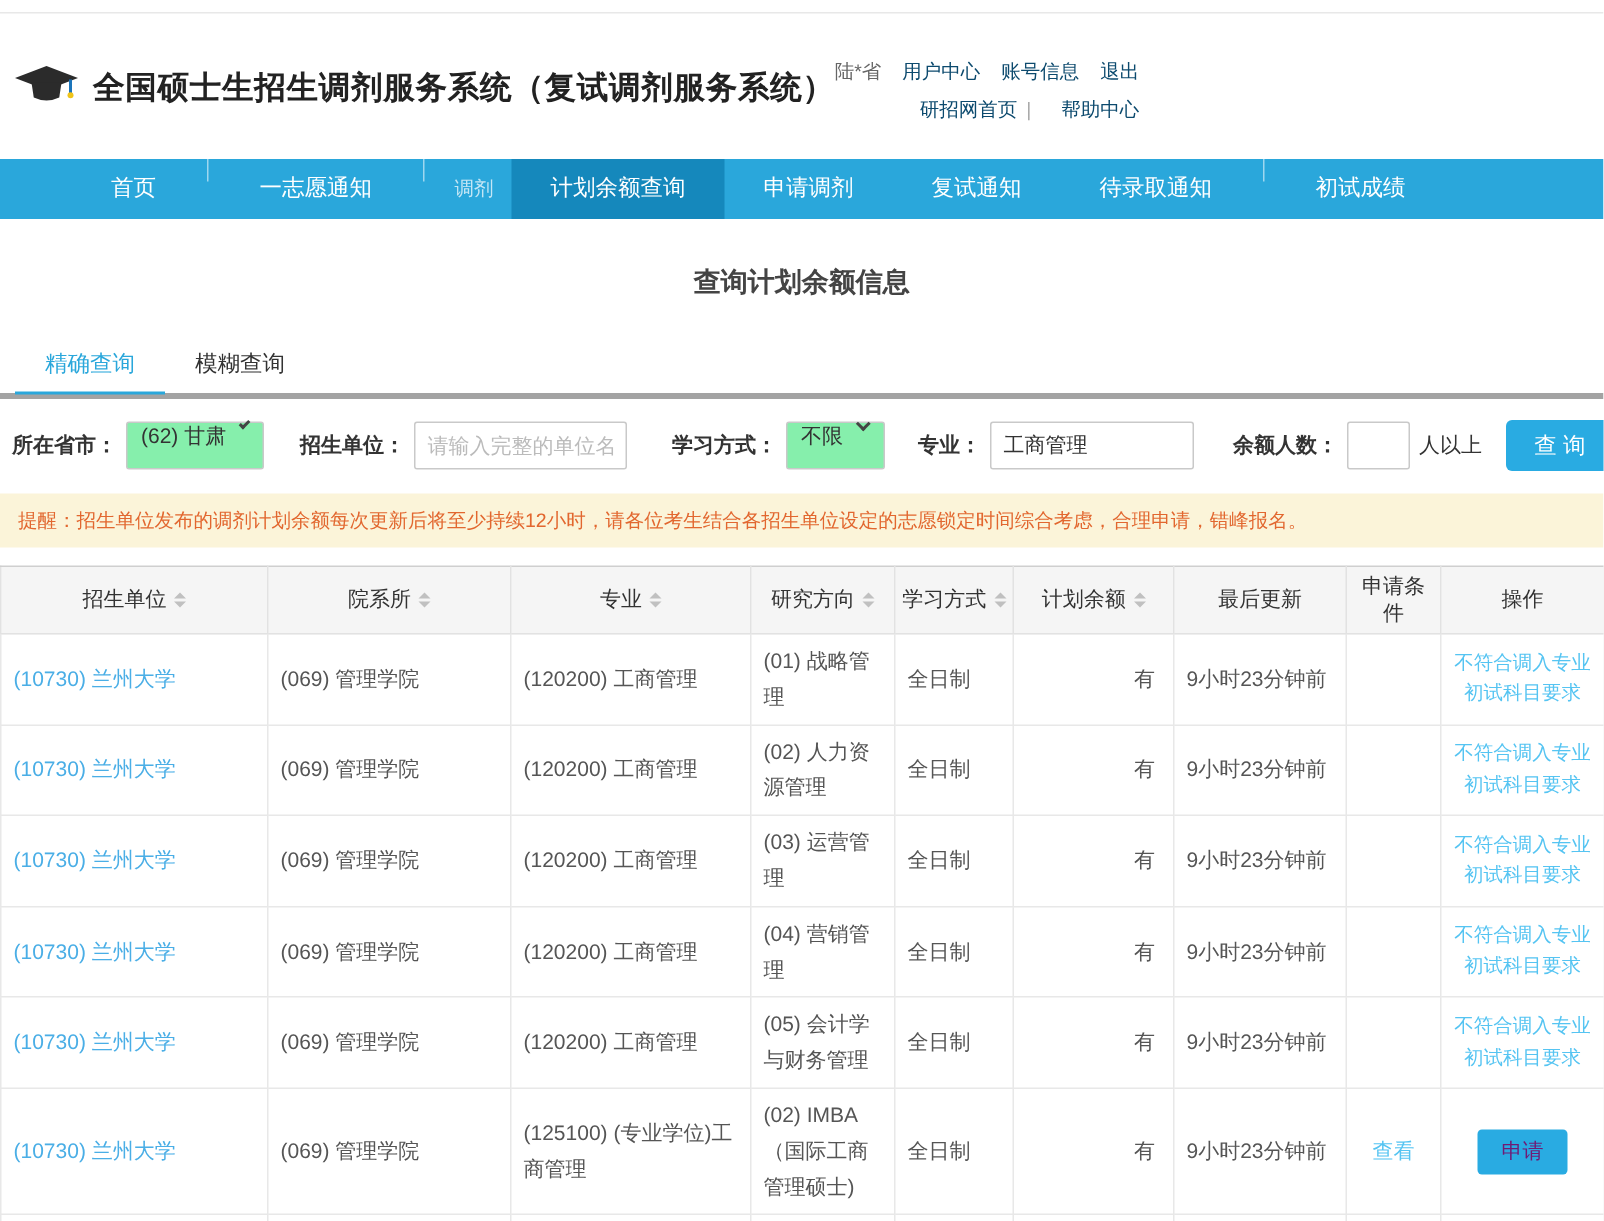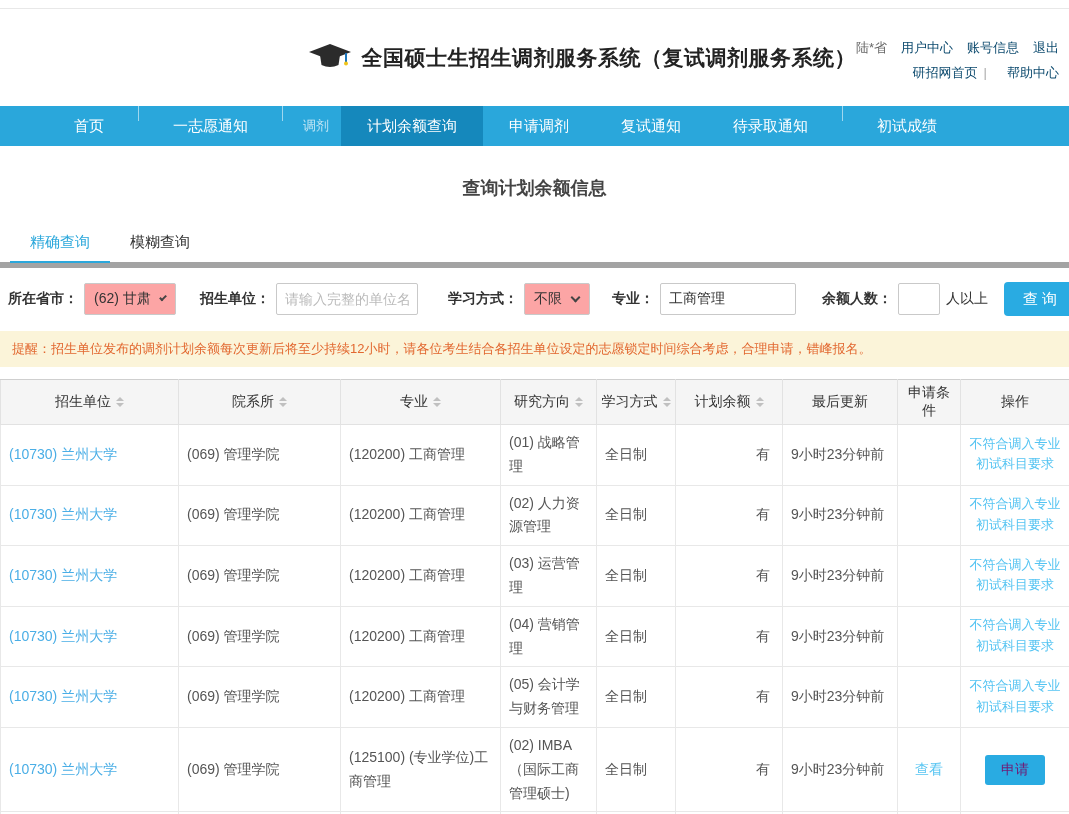--- a/index.html
+++ b/index.html
@@ -7,44 +7,44 @@
     --light-blue:#55c4f2; --button-blue:#29abe2; --notice-bg:#fbf4d9; --notice-text:#e2672f;
   }
   *{box-sizing:border-box;}
   html,body{margin:0;padding:0;}
   body{
     width:1069px;height:814px;overflow:hidden;background:#fff;color:#333;
     font-family:"Liberation Sans","DejaVu Sans",sans-serif;position:relative;
   }
   .topline{height:9px;border-bottom:1px solid #e8e8e8;}
   
-  .header{display:flex;justify-content:flex-end;align-items:center;height:97px;padding:0 10px;}
+  .header{display:flex;justify-content:flex-start;align-items:center;height:97px;padding:0 10px;}
   .brand{display:flex;align-items:center;gap:10px;}
   .brand h1{font-size:21px;margin:0;color:#222;font-weight:bold;letter-spacing:0.5px;}
   .cap{width:42px;height:30px;flex:0 0 auto;}
   .hdr-right{text-align:right;font-size:13px;color:#666;line-height:25px;padding-top:4px;}
   .hdr-right .lnk{margin-left:14px;cursor:pointer;color:#0c4a6e;text-decoration:none;}
   .hdr-right .uname{margin-left:0;}
   .hdr-right .pipe{color:#aaa;margin:0 6px;}
   
   .nav{background:var(--nav-blue);height:40px;display:flex;align-items:flex-start;padding-left:48px;}
   .nav-item{color:#fff;font-size:15px;height:40px;line-height:40px;padding:0 26px;cursor:pointer;white-space:nowrap;}
   .nav-item.active{background:var(--nav-active);}
   .nav-item.dim{font-size:13px;color:rgba(255,255,255,.72);padding:0 12px;}
   .nav-sep{width:1px;height:15px;background:rgba(255,255,255,.55);margin:0 8px;}
   
   .page-title{text-align:center;font-size:18px;color:#444;font-weight:700;margin:30px 0 16px;}
-  .tabs{display:flex;border-bottom:6px solid #a3a3a3;padding-left:10px;margin-top:24px;}
+  .tabs{display:flex;border-bottom:4px solid #a3a3a3;padding-left:10px;margin-top:24px;}
   .tab{padding:9px 20px;font-size:15px;color:#333;cursor:pointer;border-bottom:2px solid transparent;margin-bottom:-1px;}
   .tab.active{color:var(--nav-blue);border-bottom-color:var(--nav-blue);}
   
   .filters{display:flex;align-items:center;padding:14px 8px 10px;font-size:14px;color:#333;white-space:nowrap;}
   .f-label{margin-right:6px;font-weight:bold;}
-  .selectbox{height:32px;border:1px solid #c9c9c9;border-radius:2px;display:flex;align-items:center;
-             justify-content:space-between;padding:0 9px;cursor:pointer;background:#fca5a5;}
+  .selectbox{height:32px;border:1px solid #c9c9c9;border-radius:2px;display:flex;align-items:flex-start;
+             justify-content:space-between;padding:0 9px;cursor:pointer;background:#86efac;}
   .selectbox .chev{width:7px;height:7px;border-right:2px solid #444;border-bottom:2px solid #444;
                    transform:rotate(45deg);margin:-3px 1px 0 10px;}
   .sb-province{width:92px;margin-right:24px;}
   .sb-mode{width:78px;margin-right:22px;}
   .txt{height:32px;border:1px solid #c9c9c9;border-radius:2px;padding:0 8px;font-size:14px;color:#333;outline:none;
        font-family:"Liberation Sans","DejaVu Sans",sans-serif;}
   .txt::placeholder{color:#bbb;}
   .in-unit{width:142px;margin-right:30px;}
   .in-major{width:136px;margin-right:26px;}
   .in-quota{width:42px;margin-right:6px;}

